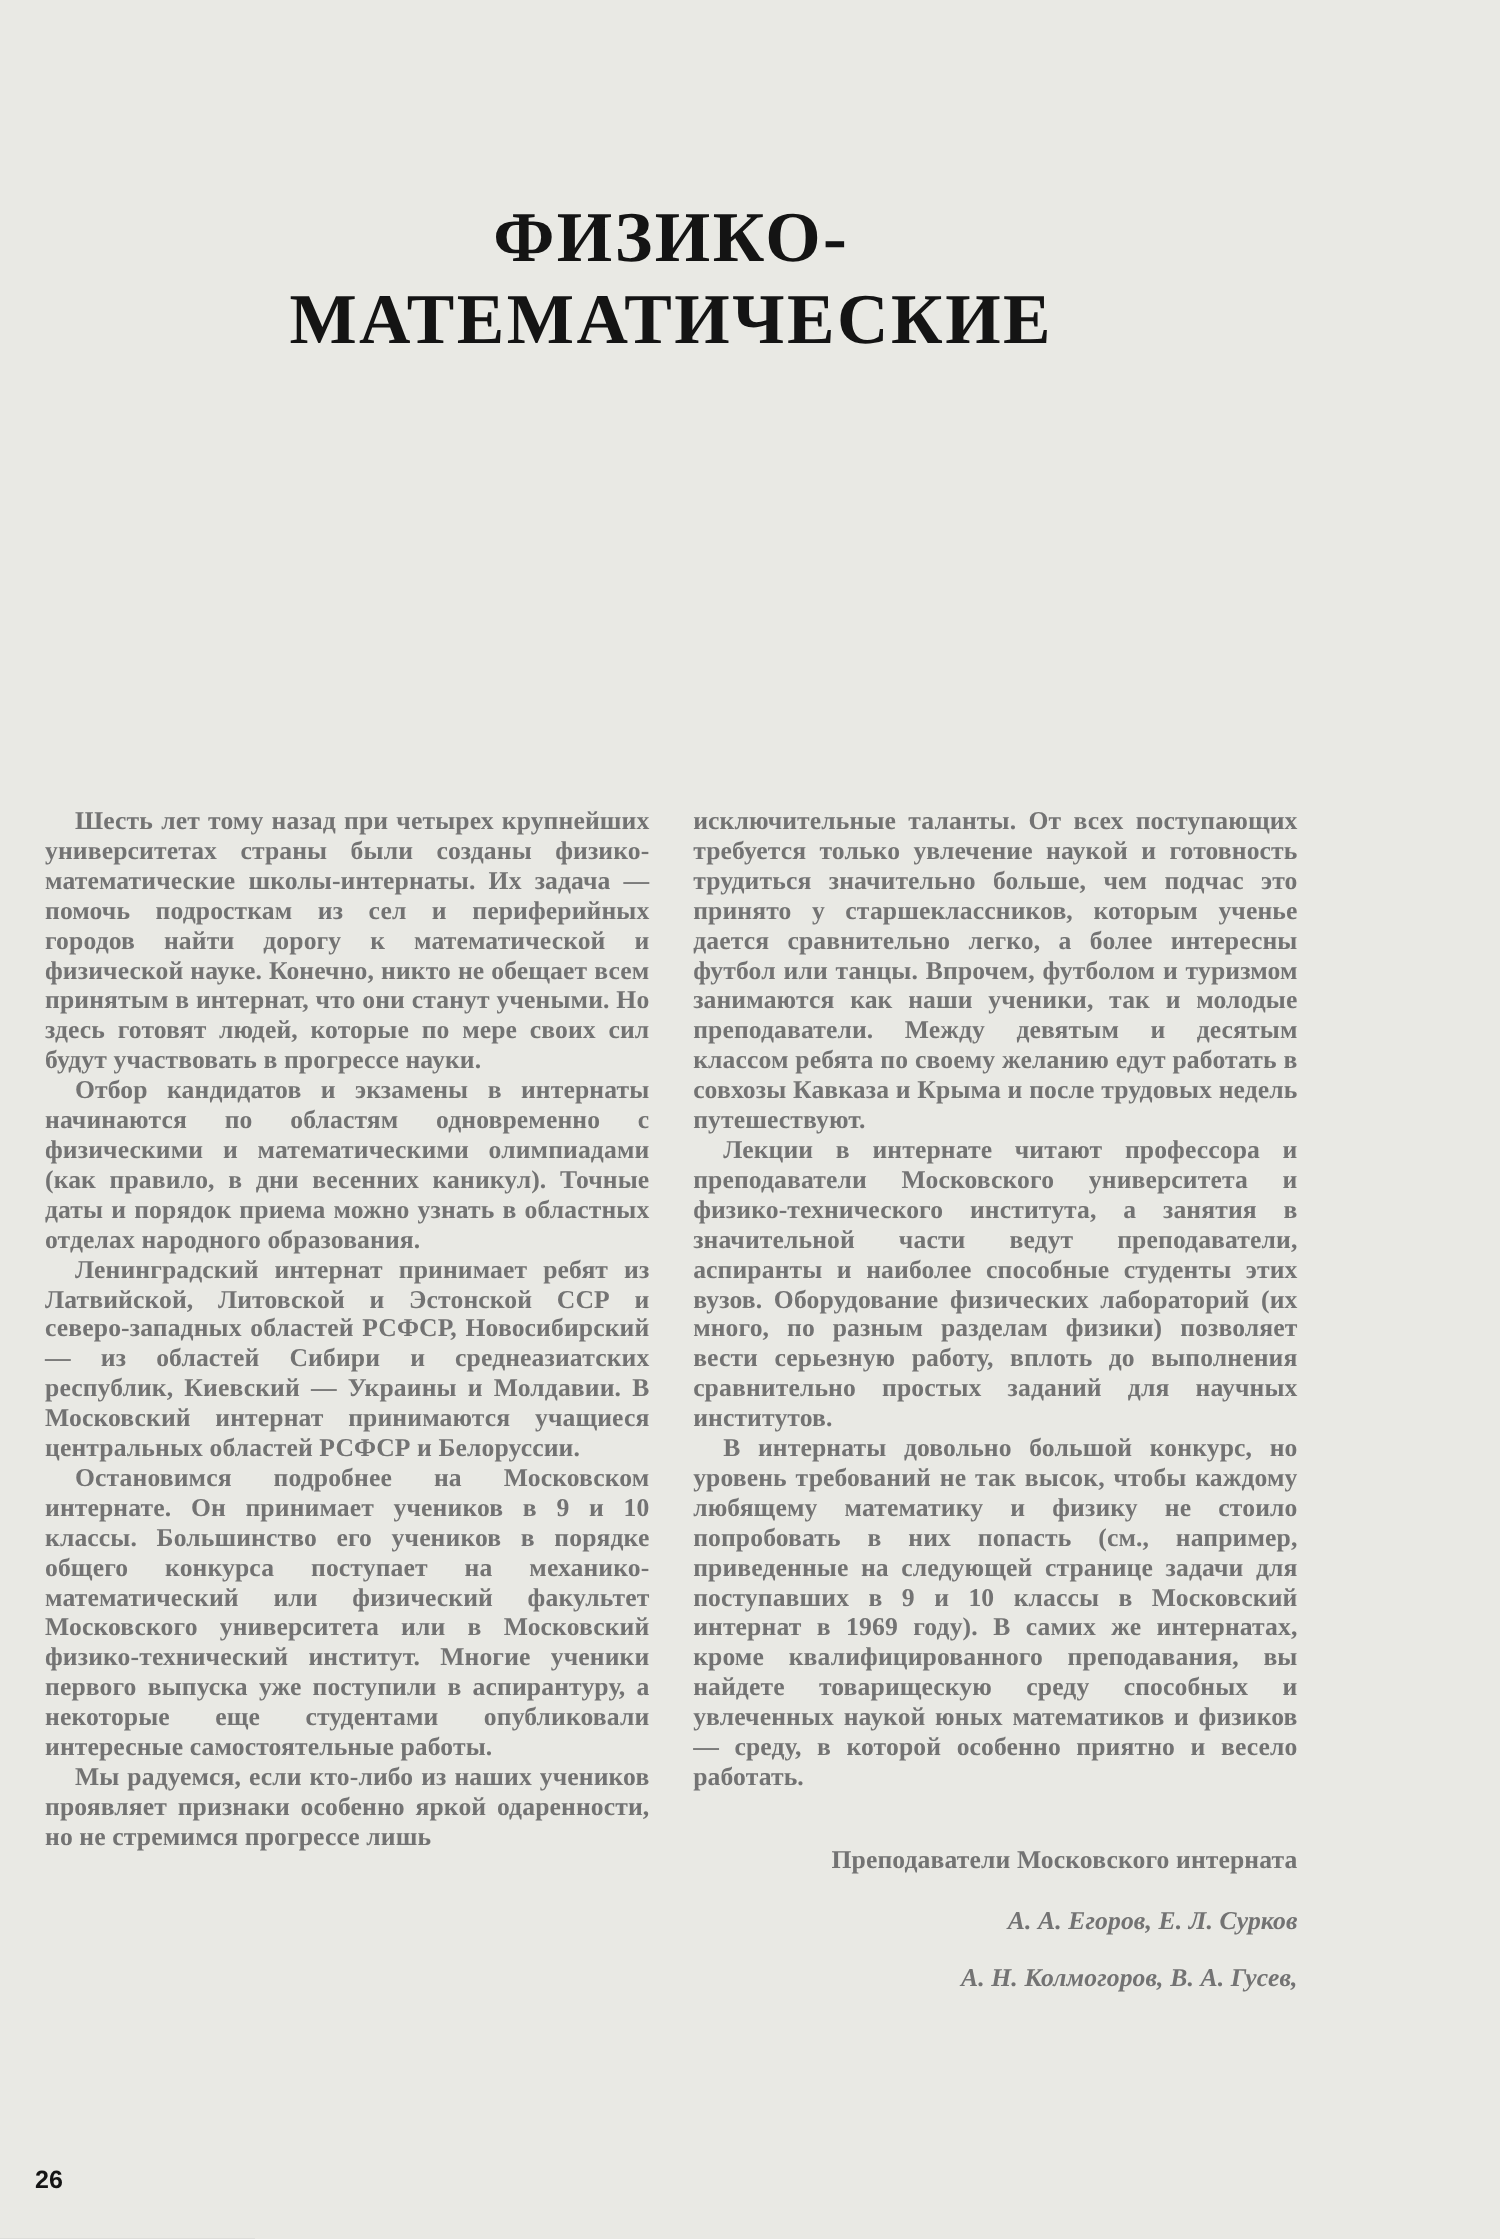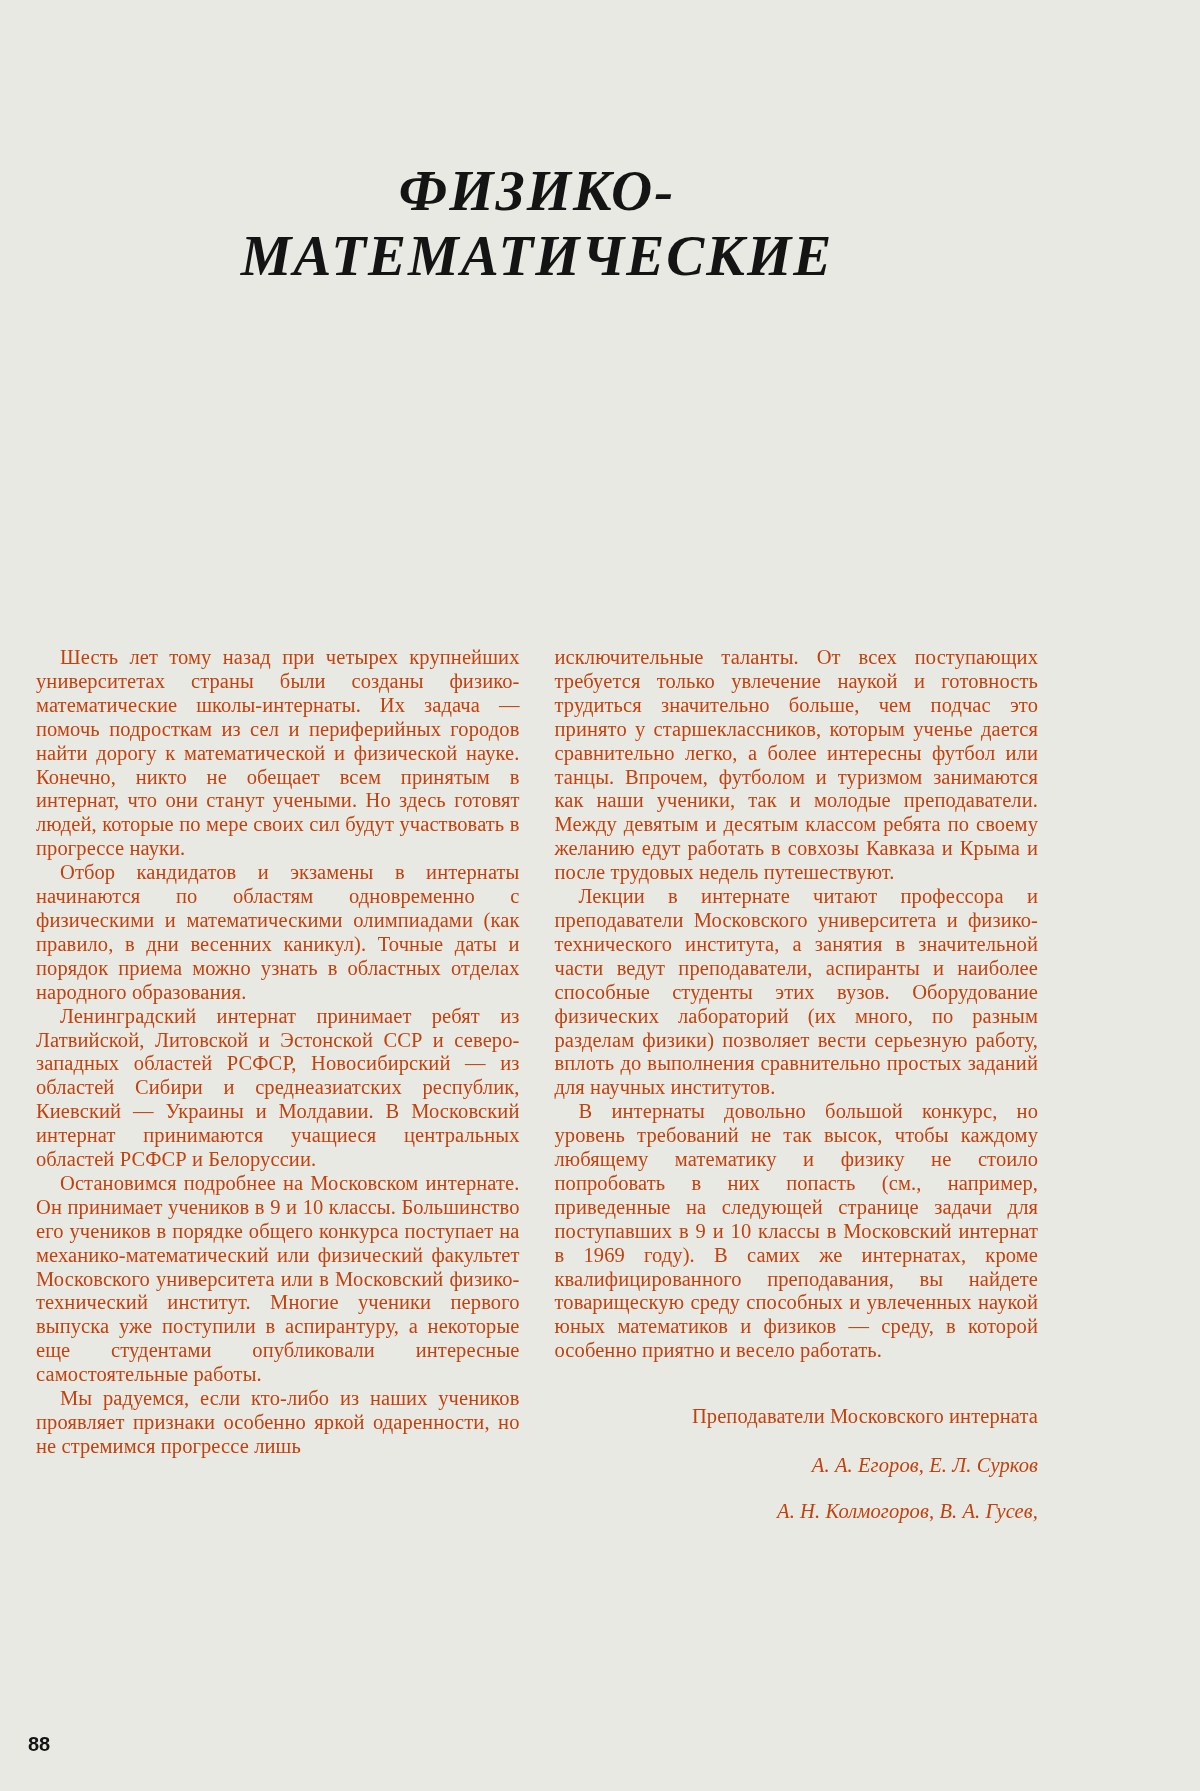--- a/index.html
+++ b/index.html
@@ -26,38 +26,38 @@
     text-align: center;
     font-weight: bold;
     font-size: 57px;
     line-height: 65px;
     letter-spacing: 2px;
     color: #141414;
   }
   .title-line {
     display: block;
     white-space: nowrap;
-    font-style: italic;
   }
   .columns {
     position: absolute;
     top: 646px;
     left: 36px;
     width: 1002px;
     display: flex;
     gap: 35px;
   }
   .col {
     flex: 1;
     min-width: 0;
     text-align: justify;
     font-size: 20.5px;
     line-height: 23.9px;
     letter-spacing: 0.1px;
-    color: #c2410c;
+    color: #737373;
+    font-weight: bold;
   }
   .col p {
     margin: 0;
     text-indent: 24px;
     hyphens: auto;
     -webkit-hyphens: auto;
   }
   .col p.no-indent {
     text-indent: 0;
   }
@@ -112,15 +112,15 @@
 
       <div class="signature">
         <div class="sig-role">Преподаватели Московского интерната</div>
         <div class="sig-names">А. А. Егоров, Е. Л. Сурков</div>
         <div class="sig-names">А. Н. Колмогоров, В. А. Гусев,</div>
       </div>
     </div>
 
   </div>
 
-  <div class="page-number">88</div>
+  <div class="page-number">26</div>
 
 </div>
 
 </body></html>

